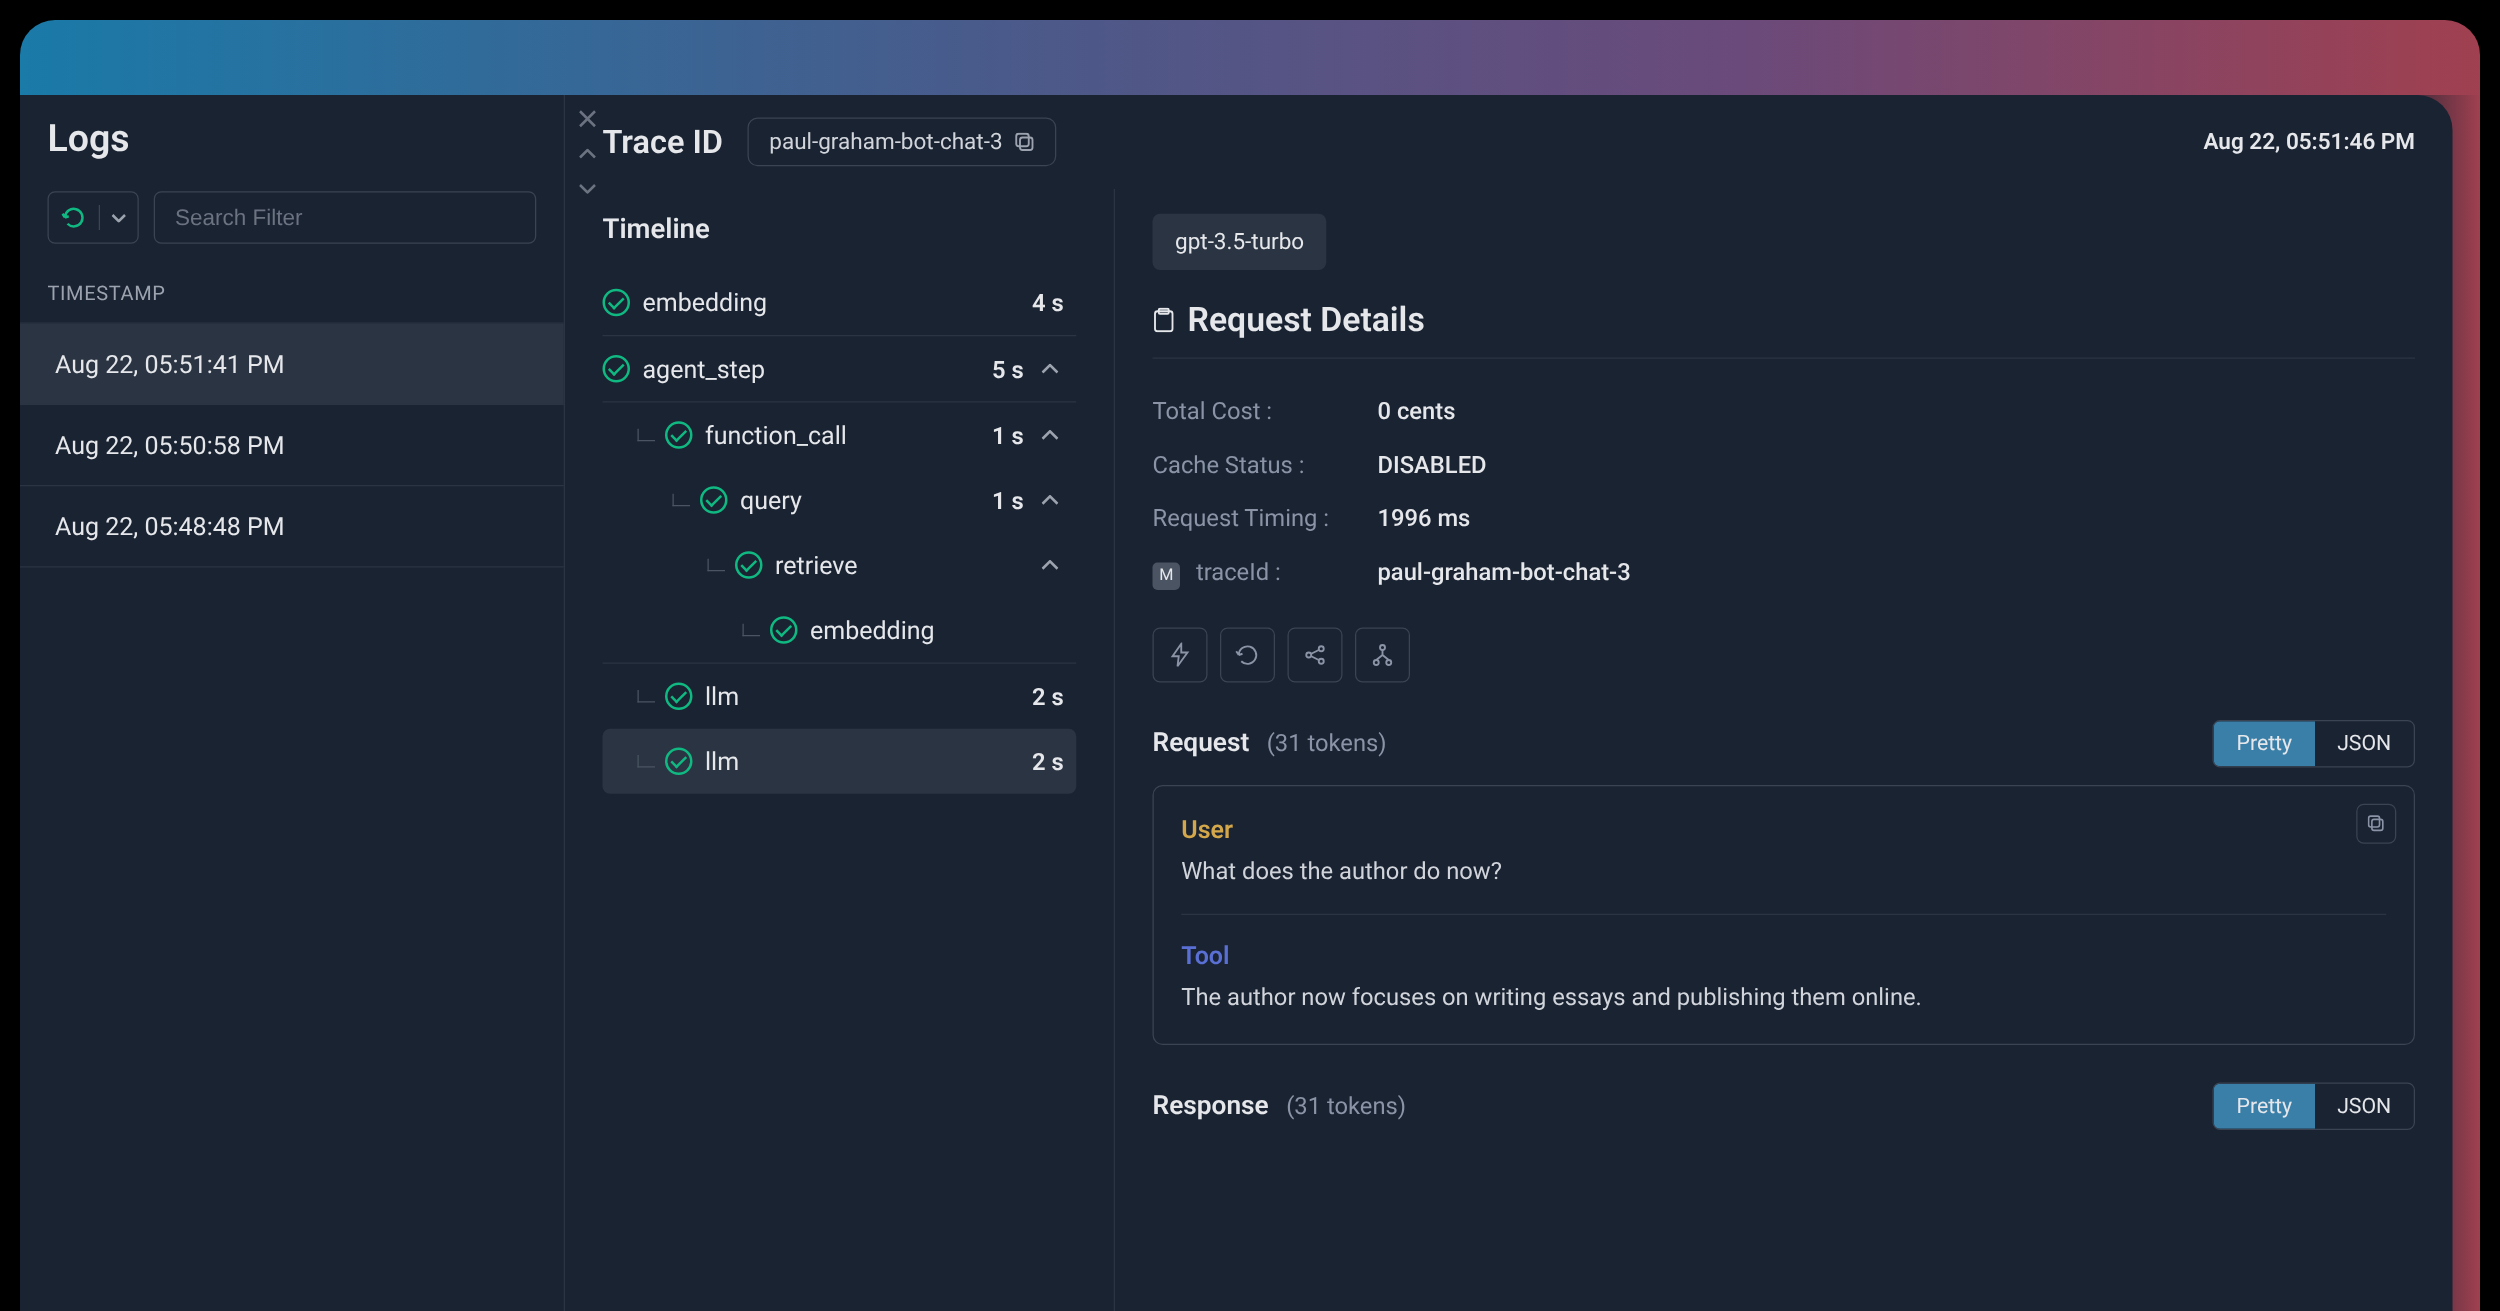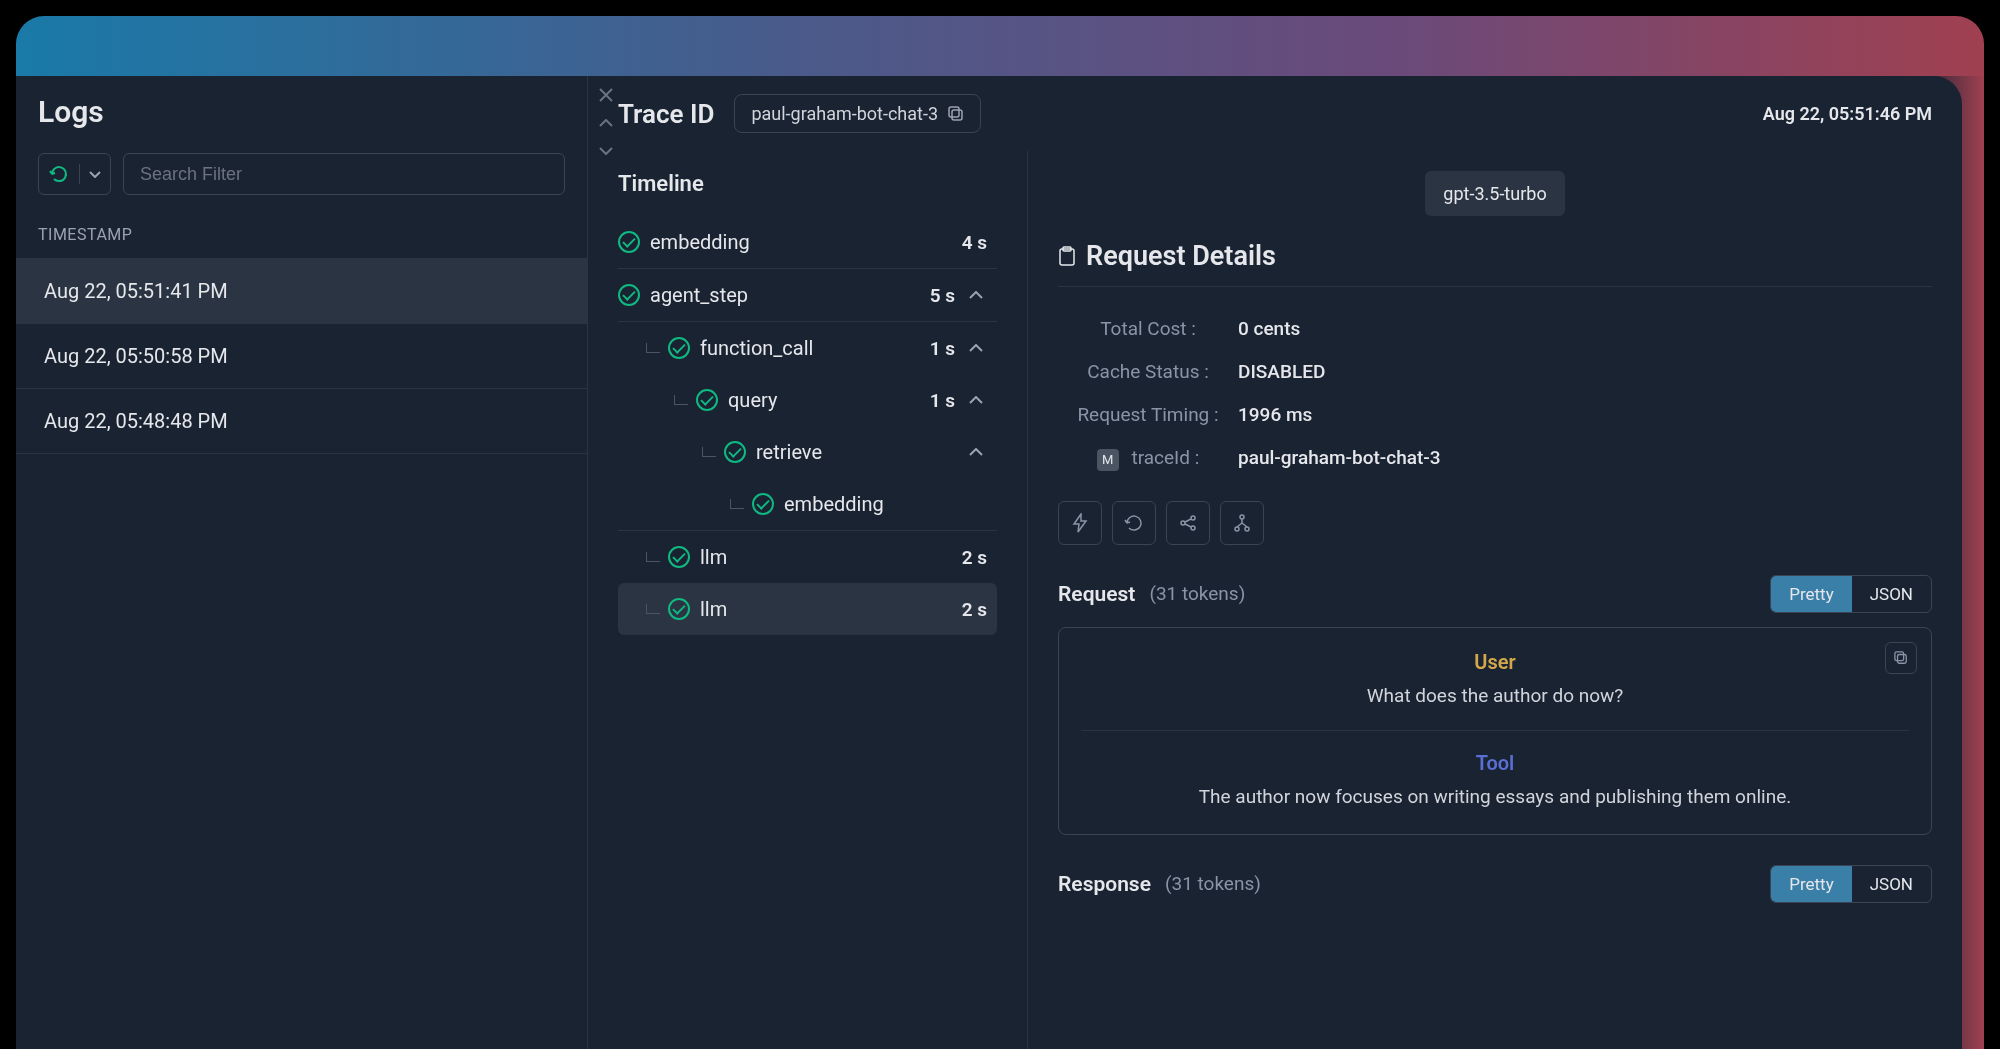--- a/index.html
+++ b/index.html
@@ -22,21 +22,21 @@
   height: 60px;
   background: linear-gradient(90deg, #1a7aa8 0%, #4a5a8a 40%, #6a4a7a 70%, #a04050 100%);
   border-radius: 28px 28px 0 0;
 }
 .app-container {
   display: flex;
   height: calc(100% - 60px);
   background: #1a2332;
 }
 .left-panel {
-  width: 572px;
+  width: 436px;
   background: #1a2332;
   border-right: 1px solid #2a3442;
   position: relative;
 }
 .logs-header {
   padding: 18px 22px 24px 22px;
 }
 .logs-title {
   font-size: 30px;
   font-weight: 600;
@@ -228,21 +228,20 @@
   border-left: 1px solid #4a5462;
   border-bottom: 1px solid #4a5462;
   margin-left: 10px;
   margin-right: -2px;
   flex-shrink: 0;
 }
 .detail-col {
   flex: 1;
   padding: 20px 30px;
   overflow-y: auto;
-  text-align: center;
 }
 .model-badge {
   display: inline-block;
   background: #2a3442;
   padding: 12px 18px;
   border-radius: 6px;
   font-size: 18px;
   color: #e5e7eb;
   margin-bottom: 24px;
 }

